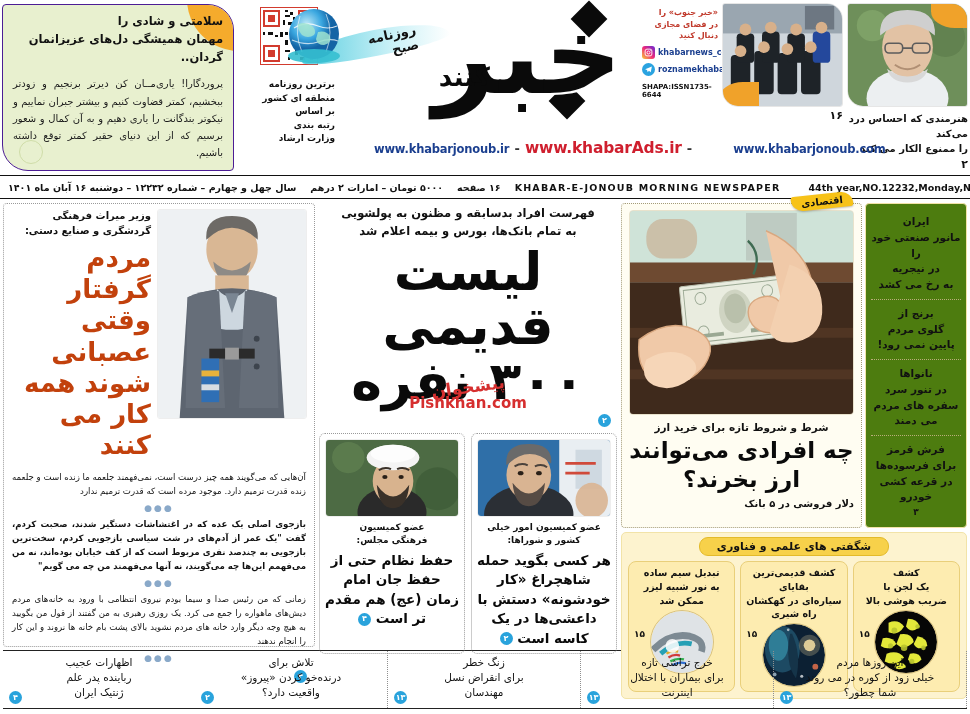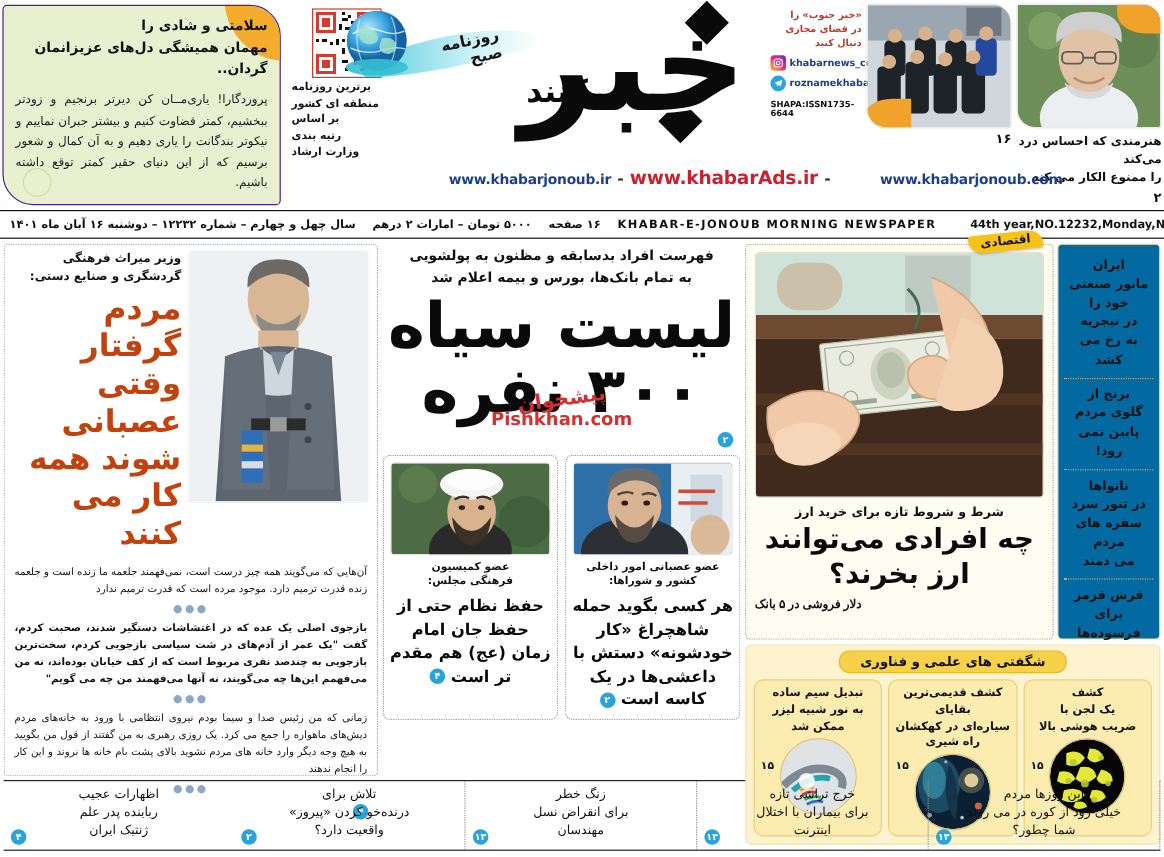--- a/index.html
+++ b/index.html
@@ -28,21 +28,21 @@
   .quote-body{ font-size:10px; color:#1a1a1a; line-height:1.72; text-align:justify; margin-top:9px; }
   .quote-box:after{
     content:""; position:absolute; bottom:6px; left:16px; width:22px; height:22px;
     border:1.5px solid #cfdca8; border-radius:50%;
   }
 
   
   .qr-block{ width:98px; padding:4px 3px 0 3px; text-align:center; }
   .qr{ width:58px; height:58px; margin:3px auto 0 auto; background:#fff; border:1px solid #d23b2e; padding:2px; }
   .qr svg{ display:block; }
-  .rank-lines{ font-size:9px; font-weight:bold; color:#111; line-height:1.5; margin-top:2px; text-align:left; }
+  .rank-lines{ font-size:9px; font-weight:bold; color:#111; line-height:1.5; margin-top:13px; text-align:right; }
 
   
   .logo-area{ flex:1; position:relative; }
   .logo-wrap{ position:relative; width:100%; height:128px; }
   .logo-title{
     position:absolute; right:18px; top:2px; font-size:108px; font-weight:bold; color:#0a0a0a;
     line-height:1; letter-spacing:-2px; font-family:"DejaVu Sans","Liberation Sans",sans-serif;
     text-shadow: 2px 2px 0 #fff;
   }
   .logo-sub{ position:absolute; right:150px; top:62px; font-size:26px; font-weight:bold; color:#0a0a0a; }
@@ -141,23 +141,23 @@
 
   .econ-box{ flex:1; position:relative; background:#fffdf2; border:1px dotted #a39b7a; border-radius:4px; padding:6px 7px 4px 7px; }
   .econ-tag{
     position:absolute; top:-10px; right:8px; background:#f7c218; color:#111; font-size:10px; font-weight:bold;
     padding:2px 10px; border-radius:3px 12px 3px 12px; transform:rotate(-6deg); z-index:5;
     box-shadow:0 1px 2px rgba(0,0,0,.25);
   }
   .econ-ph{ width:100%; height:205px; border-radius:4px; overflow:hidden; border:1px solid #e8e2cc; }
   .econ-kick{ font-size:10.5px; font-weight:bold; text-align:center; margin-top:6px; color:#111; }
   .econ-head{ font-size:23px; font-weight:bold; text-align:center; margin-top:3px; color:#0a0a0a; line-height:1.25; }
-  .econ-sub{ font-size:10px; font-weight:bold; text-align:left; margin-top:4px; color:#111;font-family:Liberation Serif, serif; }
-
-  .side-col{ width:86px; background:#0369a1; border:1px solid #f2e3a8; border-radius:4px; padding:4px 5px; }
+  .econ-sub{ font-size:10px; font-weight:bold; text-align:right; margin-top:4px; color:#111; }
+
+  .side-col{ width:102px; background:#4d7c0f; border:1px solid #f2e3a8; border-radius:4px; padding:4px 5px; }
   .side-item{ padding:6px 0; text-align:center; }
   .side-item + .side-item{ border-top:1px dotted #b9ad79; }
   .side-item .t{ font-size:10.5px; font-weight:bold; color:#111; line-height:1.5; }
   .side-item .p{ font-size:9px; font-weight:bold; color:#111; margin-top:2px; }
 
   
   .sci{ margin-top:4px; background:#fdf3cf; border:1px solid #f2e3a8; border-radius:5px; padding:4px 6px 6px 6px; position:relative; }
   .sci-title{
     position:relative; margin:0 auto 5px auto; width:190px; background:#f7d14a; color:#111;
     font-size:11px; font-weight:bold; text-align:center; border-radius:9px; padding:2px 0;
@@ -420,21 +420,21 @@
         <div style="text-align:right;margin-top:2px">
           <span class="pg-badge">۴</span>
         </div>
       </div>
     </div>
 
     <div class="col-center">
       <div class="cc-kicker" style="white-space:pre-line">فهرست افراد بدسابقه و مظنون به پولشویی
 به تمام بانک‌ها، بورس و بیمه اعلام شد</div>
       <div class="cc-head">
-        <div class="cc-l1">لیست سیاه</div>
+        <div class="cc-l1">لیست قدیمی</div>
         <div class="cc-l2">۳۰۰ نفره</div>
         <div class="watermark">
           <span class="wm-fa">پیشخوان</span>
           <span class="wm-en">Pishkhan.com</span>
         </div>
       </div>
       <div class="cc-badge">
         <span class="pg-badge">۲</span>
       </div>
 
@@ -476,21 +476,21 @@
               <ellipse cx="50" cy="36" rx="22" ry="26" fill="#d9b492"></ellipse>
               <path d="M28 26 q22 -22 44 -2 q2 -20 -22 -20 q-24 0 -22 22z" fill="#6a6a6a"></path>
               <path d="M34 44 q16 22 32 0 q-2 24 -16 24 q-14 0 -16 -24z" fill="#564b44"></path>
               <ellipse cx="42" cy="34" rx="2.8" ry="2.2" fill="#2a2018"></ellipse>
               <ellipse cx="60" cy="34" rx="2.8" ry="2.2" fill="#2a2018"></ellipse>
               <path d="M36 27 q7 -4 13 -1" stroke="#4a423c" stroke-width="2" fill="none"></path>
               <path d="M56 27 q7 -3 12 1" stroke="#4a423c" stroke-width="2" fill="none"></path>
               <ellipse cx="112" cy="62" rx="16" ry="18" fill="#d9b492" opacity=".9"></ellipse>
             </svg>
           </div>
-          <div class="kick" style="white-space:pre-line">عضو عصبانی امور داخلی
+          <div class="kick" style="white-space:pre-line">عضو کمیسیون امور خیلی
 کشور و شوراها:</div>
           <div class="hl">
             <span>هر کسی بگوید حمله شاهچراغ «کار خودشونه» دستش با داعشی‌ها در یک کاسه است</span>
             <span class="pg-badge">۲</span>
           </div>
         </div>
       </div>
     </div>
 
     <div class="col-left">

